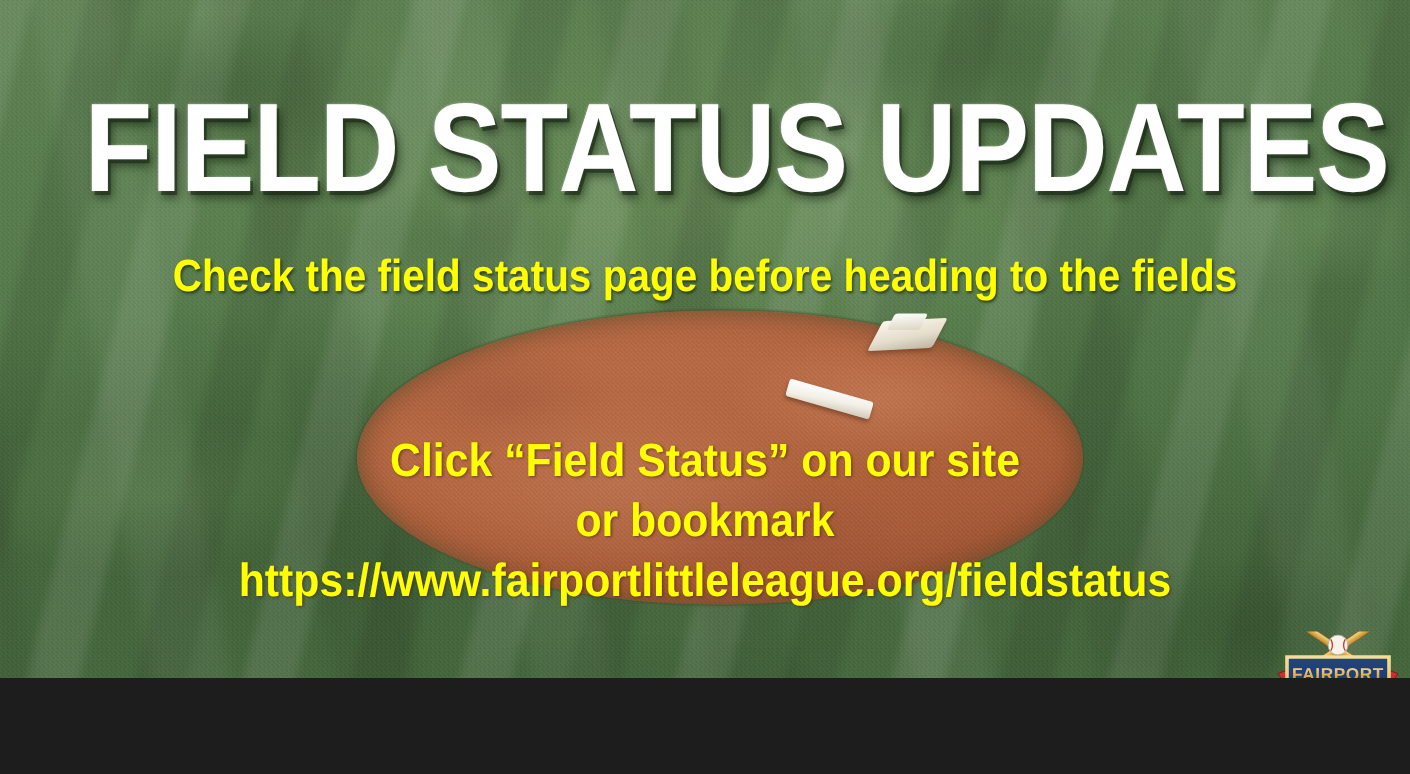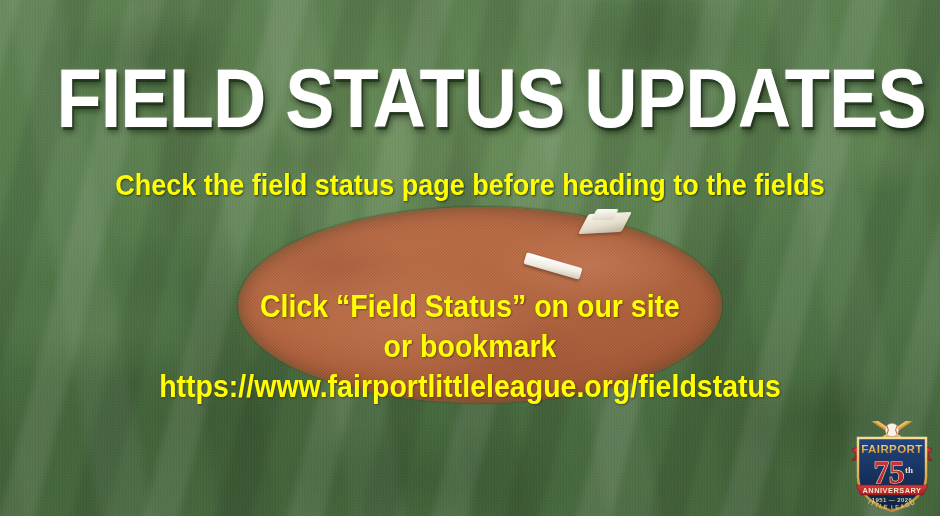--- a/index.html
+++ b/index.html
@@ -8,21 +8,21 @@
     padding: 0;
     background: #1d1d1d;
   }
   body {
     font-family: "Liberation Sans", sans-serif;
   }
 
   #banner {
     position: relative;
     width: 940px;
-    height: 516px;
+    height: 452px;
     overflow: hidden;
     background: #4f7545;
     user-select: none;
   }
 
   
   .grass-base {
     position: absolute;
     inset: 0;
     background:

